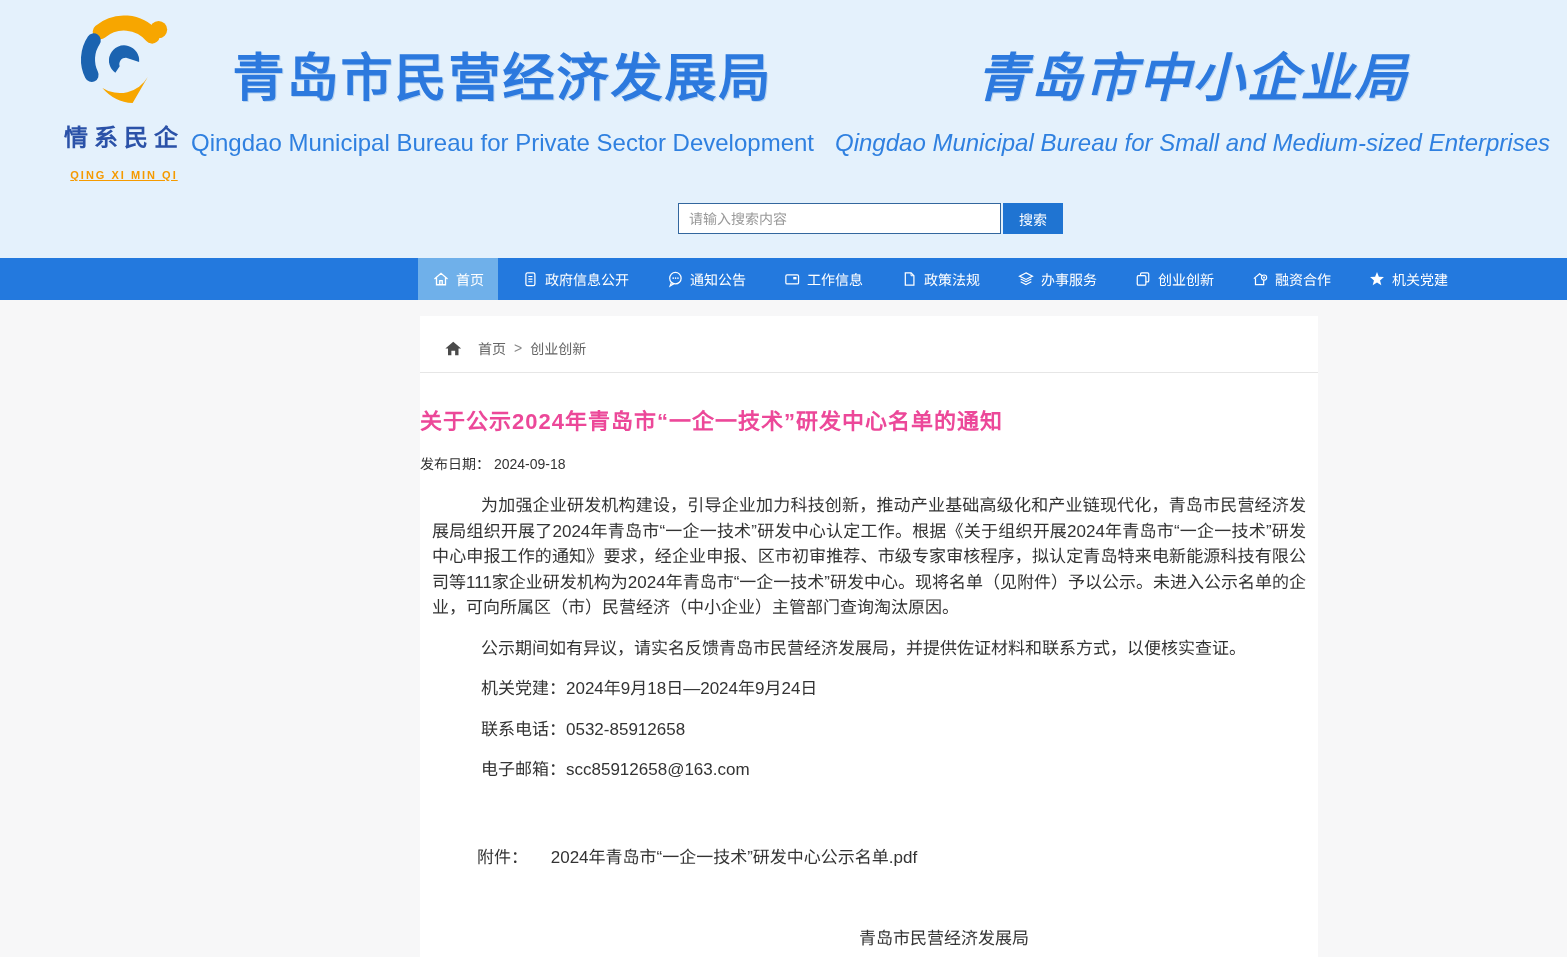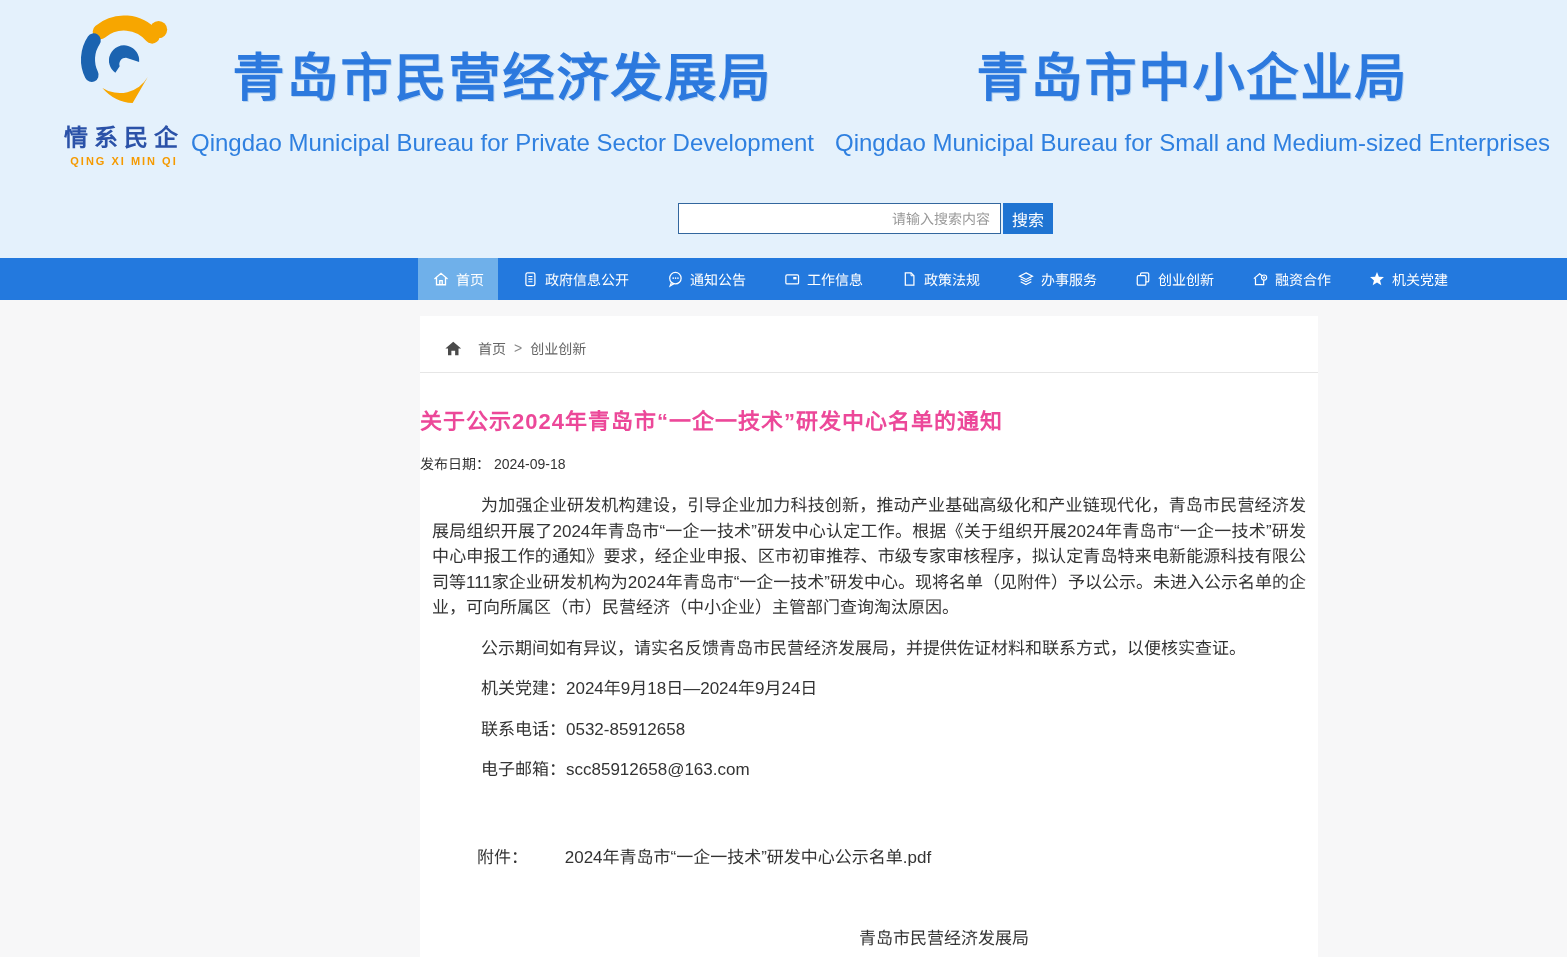--- a/index.html
+++ b/index.html
@@ -4,35 +4,35 @@
 <style>
   * { margin:0; padding:0; box-sizing:border-box; }
   html,body { width:1567px; height:957px; overflow:hidden; background:#f7f7f8;
               font-family:"Liberation Sans","DejaVu Sans",sans-serif; }
 
   
   .top-header { position:relative; width:1567px; height:258px; background:#e4f1fc; }
   .logo { position:absolute; left:54px; top:4px; width:140px; height:165px; text-align:center; }
   .logo svg { width:112px; height:108px; display:block; margin:4px auto 0; }
   .logo-cn { font-size:24px; font-weight:bold; color:#2b52a8; letter-spacing:6px; margin-top:2px; }
-  .logo-en { font-size:11px; font-weight:bold; color:#f59a00; letter-spacing:2px; margin-top:2px; }
+  .logo-en { font-size:11px; font-weight:bold; color:#f59a00; letter-spacing:2px; margin-top:16px;text-decoration:underline; }
 
   .bureau { position:absolute; top:36px; text-align:center; }
   .bureau-left  { left:190px;  width:625px; }
-  .bureau-right { left:835px;  width:715px; }
+  .bureau-right { left:835px;  width:715px;font-style:italic; }
   .bureau-title { font-size:52px; font-weight:bold; color:#2c79de; letter-spacing:2px;
                   text-shadow:1px 1px 0 #b9d4ef; white-space:nowrap; }
   .bureau-sub   { font-size:24px; color:#2f80e0; margin-top:18px; white-space:nowrap; }
 
   .search-wrap { position:absolute; left:678px; top:203px; height:31px; display:flex; }
   .search-input { width:323px; height:31px; background:#ffffff; border:1px solid #33679e;
-                  padding:0 10px; font-size:14px; color:#0f766e; outline:none;text-align:right; }
+                  padding:0 10px; font-size:14px; color:#0f766e; outline:none; }
   .search-input::placeholder { color:#999; }
-  .search-btn { width:50px; height:31px; margin-left:2px; background:#1f74d2; color:#fff;
-                border:none; font-size:16px; cursor:pointer; }
+  .search-btn { width:60px; height:31px; margin-left:2px; background:#1f74d2; color:#fff;
+                border:none; font-size:14px; cursor:pointer; }
 
   
   .nav-bar { width:1567px; height:42px; background:#2379de; display:flex; align-items:stretch;
              padding-left:418px; }
   .nav-item { display:flex; align-items:center; padding:0 14px; margin-right:9px; cursor:pointer;
               color:#ffffff; font-size:14px; white-space:nowrap; }
   .nav-item.active { background:#6fb0ea; }
   .nav-icon { width:18px; height:18px; margin-right:6px; display:inline-flex; }
   .nav-icon svg { width:18px; height:18px; }
 
@@ -48,21 +48,21 @@
   .bc-home-icon { width:17px; height:15px; margin-right:16px; display:inline-flex; }
 
   .article-title { margin-top:30px; text-align:left; font-size:22px; font-weight:bold;
                    color:#ec4899; letter-spacing:1px; }
   .pub-date { margin-top:18px; font-size:14px; color:#333; }
 
   .article-body { padding:0 8px; margin-top:20px; font-size:17px; color:#333;
                   line-height:25.5px; }
   .article-body p { text-indent:49px; margin:15px 4px; text-align:justify; }
   .attach-row { margin-top:62px; text-indent:49px; font-size:17px; color:#333; }
-  .attach-name { margin-left:32px; cursor:pointer; }
+  .attach-name { margin-left:18px; cursor:pointer; }
   .signature { margin-top:56px; text-align:center; padding-left:150px; font-size:17px; color:#333; }
 </style>
 </head>
 <body>
 
 <div class="top-header">
 
   <div class="logo">
     <svg viewBox="0 0 100 100">
       <path d="M28 22 A 34 34 0 0 1 76 26" fill="none" stroke="#f7a600" stroke-width="14" stroke-linecap="round"></path>

